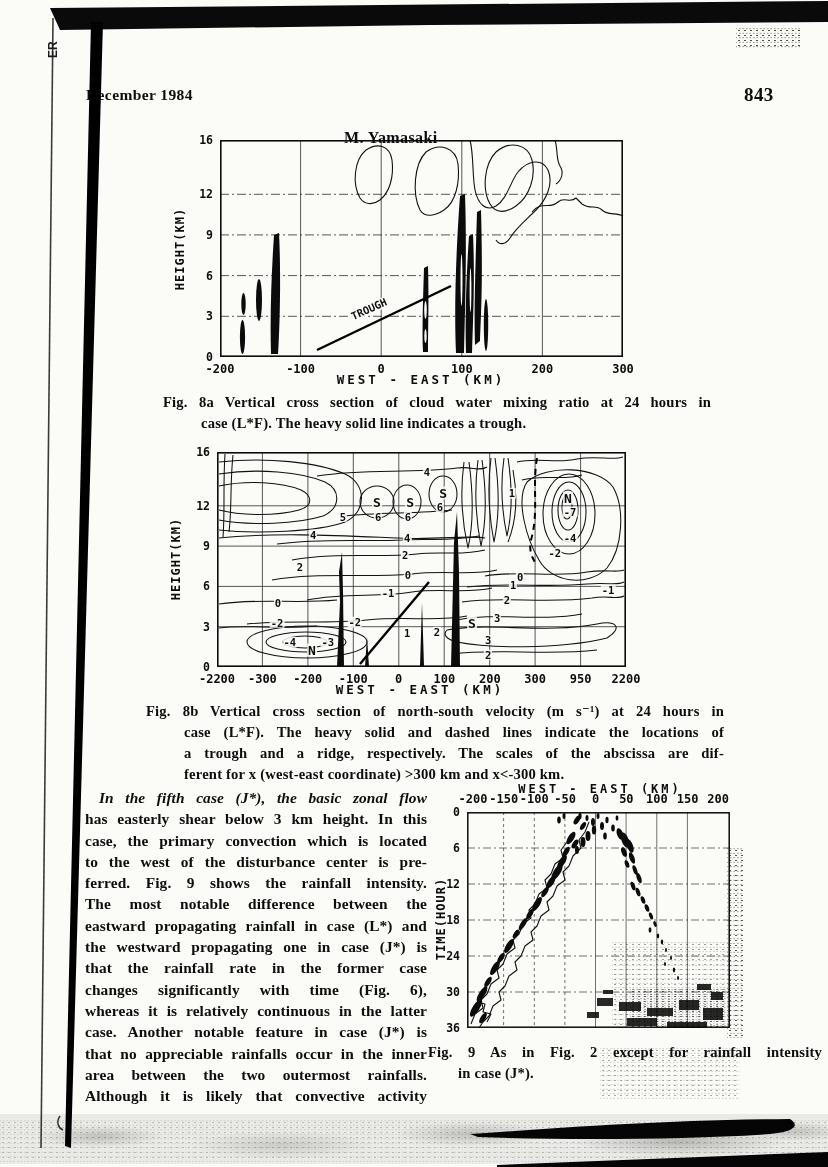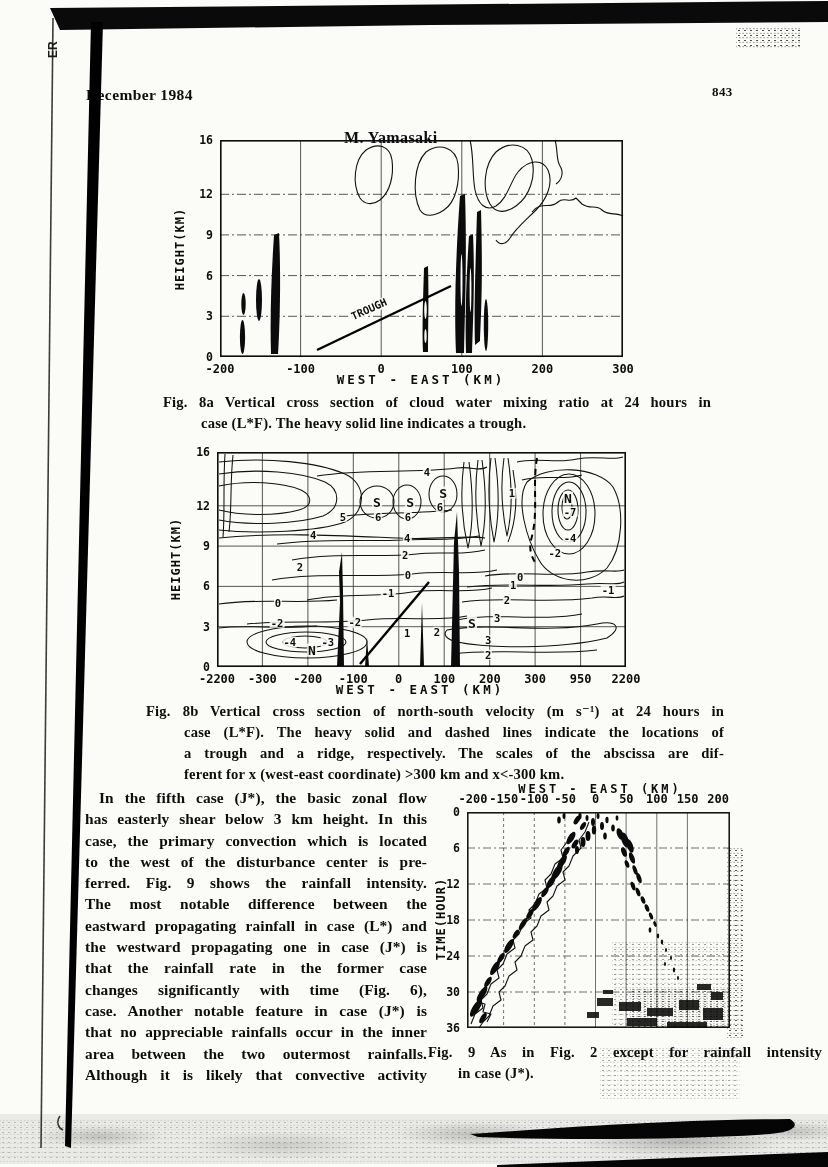--- a/index.html
+++ b/index.html
@@ -5,21 +5,21 @@
   html,body{margin:0;padding:0;background:#e8e8e4;}
   .page{
     position:relative; width:828px; height:1167px; margin:0 auto;
     background:#fbfbf8; overflow:hidden;
     font-family:"Liberation Serif","DejaVu Serif",serif; color:#0d0d0d;
   }
   
   .hdr{position:absolute; font-weight:bold; font-size:15.5px; letter-spacing:.4px; white-space:nowrap;}
   .hdr-date{left:86px; top:86px;}
   .hdr-author{left:344px; top:85px; font-size:16px;margin-top:44px;}
-  .hdr-page{left:712px; top:84px; font-size:13px;}
+  .hdr-page{left:744px; top:84px; font-size:19px;}
   
   .spine-text{
     position:absolute; left:46px; top:58px; font-family:"Liberation Sans","DejaVu Sans",sans-serif;
     font-weight:bold; font-size:12px; transform:rotate(-90deg); transform-origin:left top; color:#1a1a1a;
   }
   .artifacts{position:absolute; left:0; top:0; width:828px; height:1167px; z-index:6; pointer-events:none;}
   .speckle{position:absolute; z-index:5; pointer-events:none;
     background-image:
       radial-gradient(circle, rgba(10,10,10,.85) .8px, transparent 1.1px),
       radial-gradient(circle, rgba(10,10,10,.55) .6px, transparent .9px);
@@ -56,21 +56,21 @@
   .caption{position:absolute; z-index:2; font-weight:bold; font-size:14.6px; line-height:21px; letter-spacing:.2px;}
   .caption .hang{padding-left:38px;}
   .caption .jfull{text-align:justify; text-align-last:justify;}
   .cap8a{left:163px; top:392px; width:548px;}
   .cap8b{left:146px; top:701px; width:578px;}
   .cap9{left:428px; top:1042px; width:394px;}
   .cap9 .hang{padding-left:30px;}
   .bodytext{position:absolute; left:85px; top:787px; width:342px; z-index:2;
     font-weight:bold; font-size:15.4px; line-height:21.3px; letter-spacing:.1px;}
   .bodytext .bline{text-align:justify; text-align-last:justify; white-space:normal;}
-  .bodytext .bline.first{text-indent:14px;}
+  .bodytext .bline.first{text-indent:14px;font-style:italic;}
 </style>
 </head>
 <body>
 
 <div class="page">
 
   <div class="hdr hdr-date">December 1984</div>
   <div class="hdr hdr-author">M. Yamasaki</div>
   <div class="hdr hdr-page">843</div>
   <div class="spine-text">ER</div>
@@ -288,20 +288,21 @@
       <div class="bline first">In the fifth case (J*), the basic zonal flow</div>
       <div class="bline">has easterly shear below 3 km height.  In this</div>
       <div class="bline">case, the primary convection which is located</div>
       <div class="bline">to the west of the disturbance center is pre-</div>
       <div class="bline">ferred.  Fig. 9 shows the rainfall intensity.</div>
       <div class="bline">The most notable difference between the</div>
       <div class="bline">eastward propagating rainfall in case (L*) and</div>
       <div class="bline">the westward propagating one in case (J*) is</div>
       <div class="bline">that the rainfall rate in the former case</div>
       <div class="bline">changes significantly with time (Fig. 6),</div>
+      <div class="bline">whereas it is relatively continuous in the latter</div>
       <div class="bline">case.  Another notable feature in case (J*) is</div>
       <div class="bline">that no appreciable rainfalls occur in the inner</div>
       <div class="bline">area between the two outermost rainfalls.</div>
       <div class="bline">Although it is likely that convective activity</div>
     </div>
 
   <div class="axlabel" style="left:490px; top:782px; width:220px; text-align:center; font-size:12px;">WEST - EAST (KM)</div>
   <div class="plot plot-fig9">
     <svg viewBox="0 0 263 216" preserveAspectRatio="none">
       <g stroke="#333" stroke-width="0.7" fill="none">

